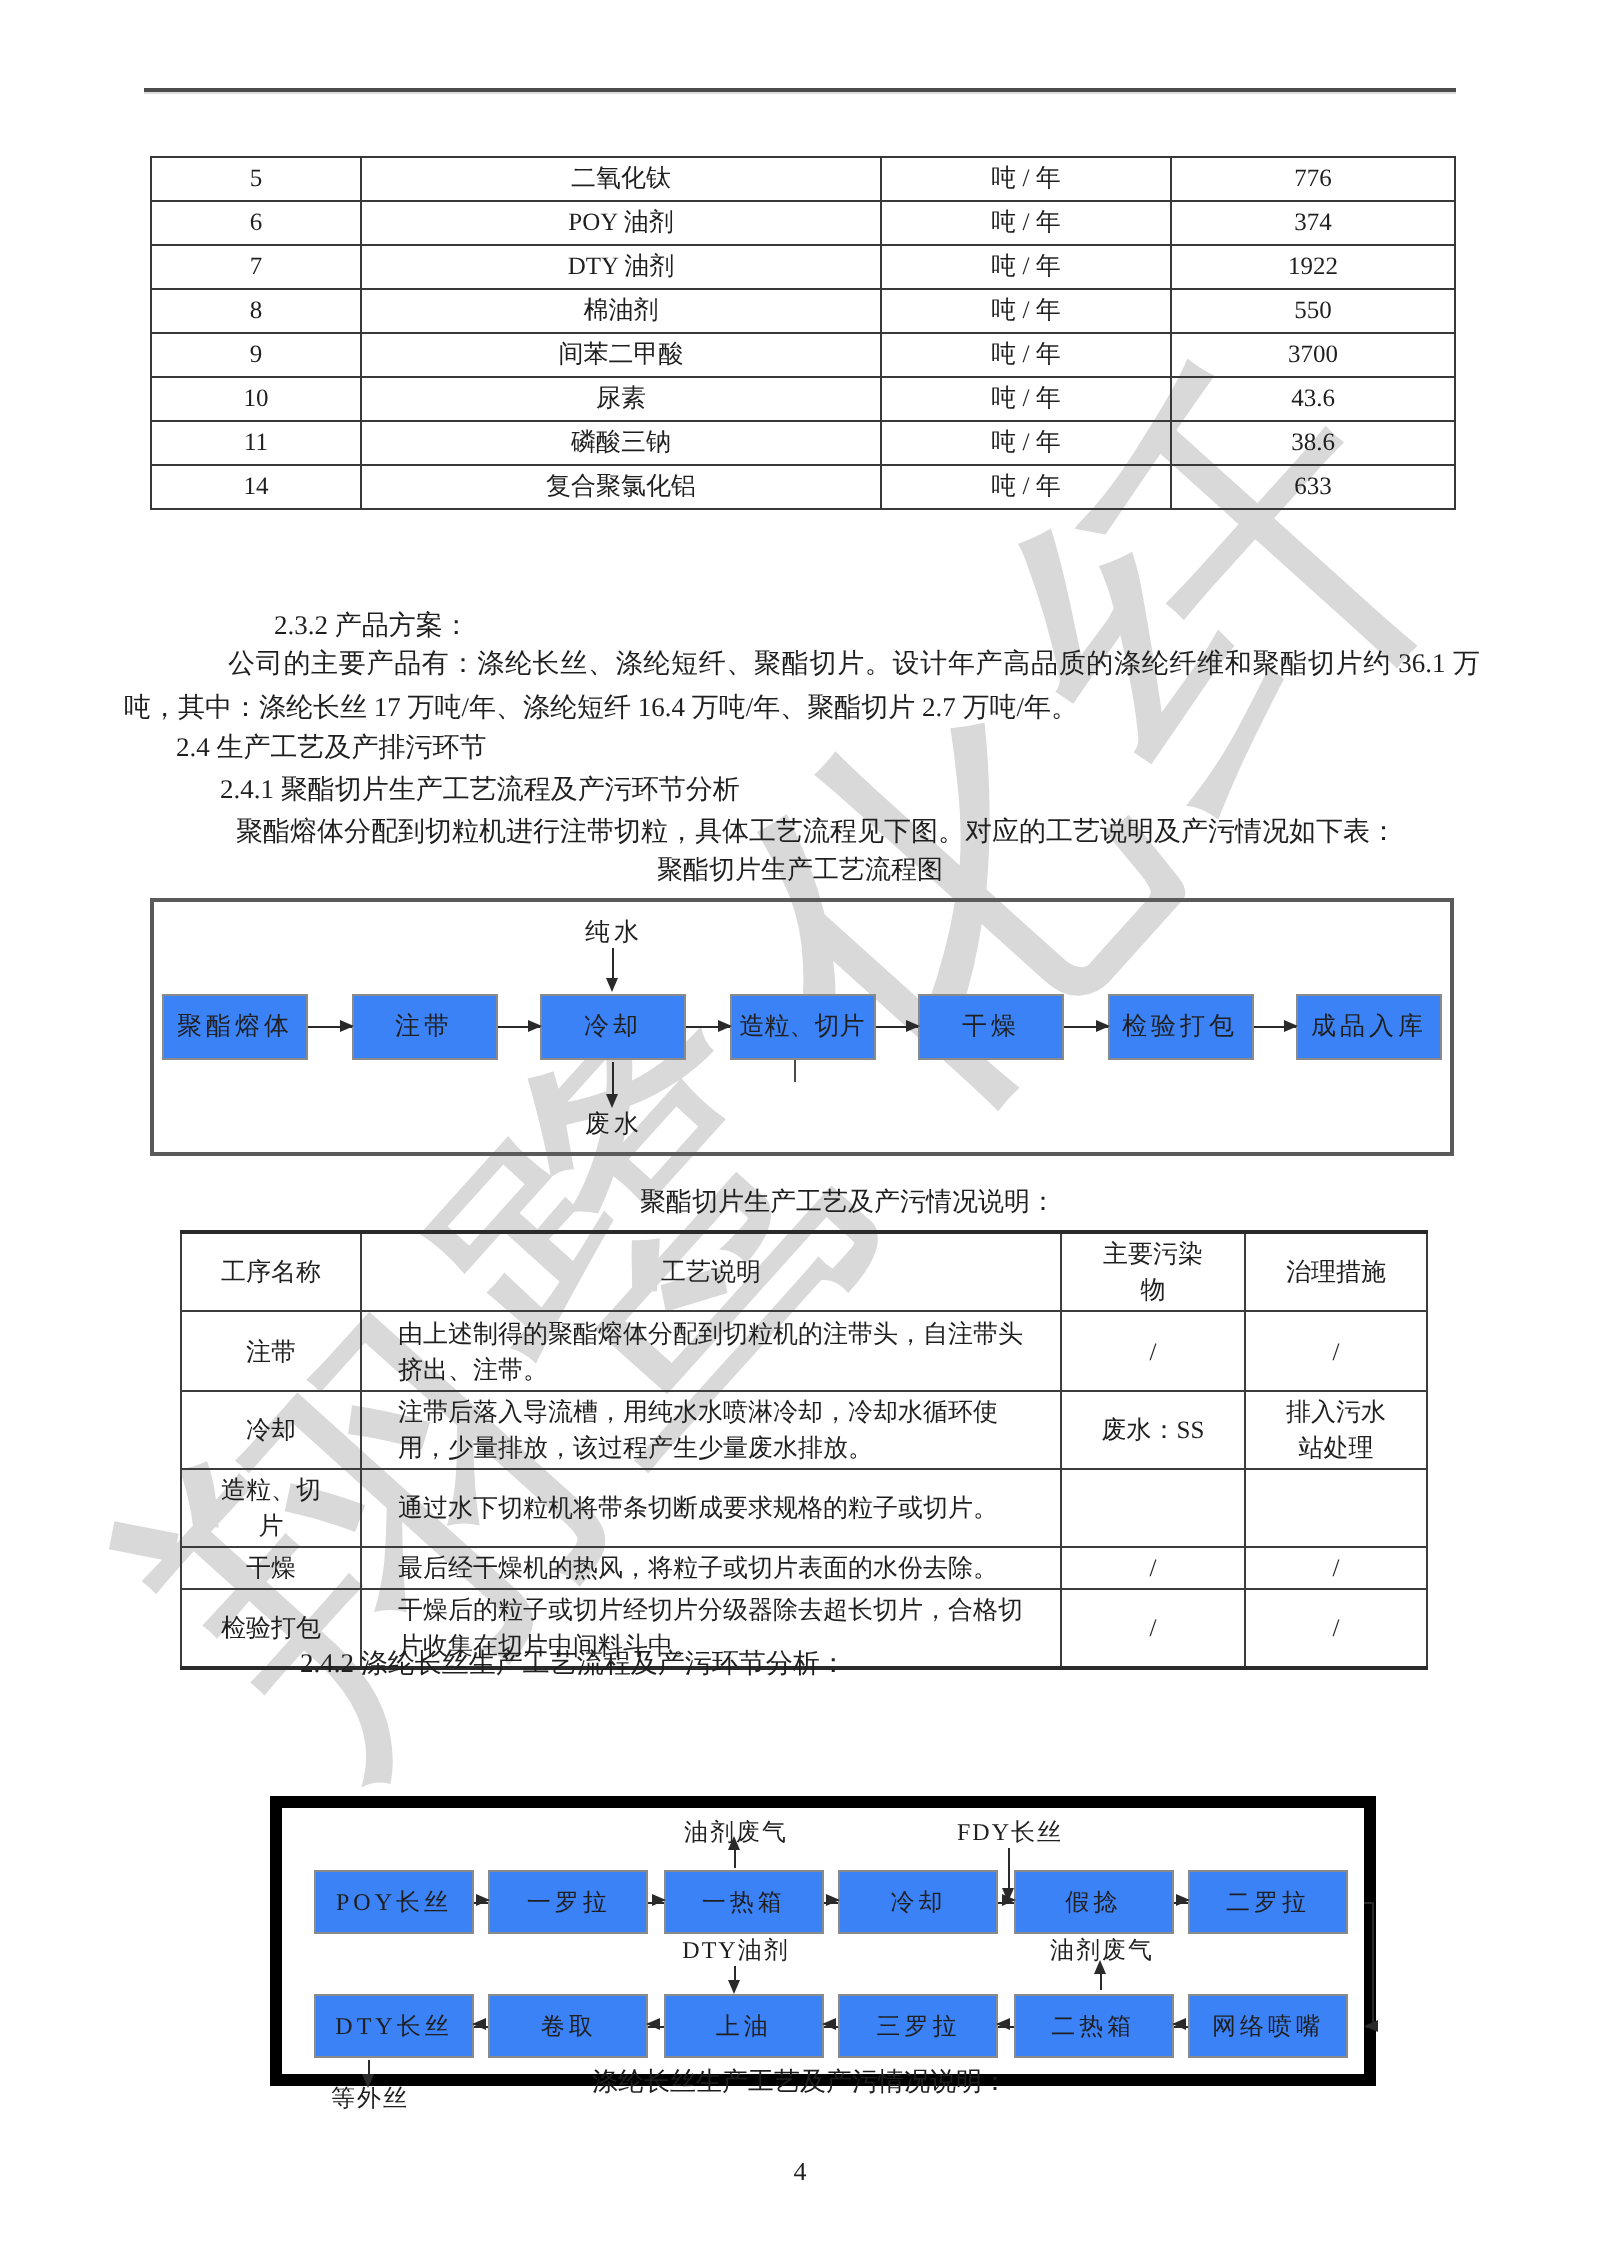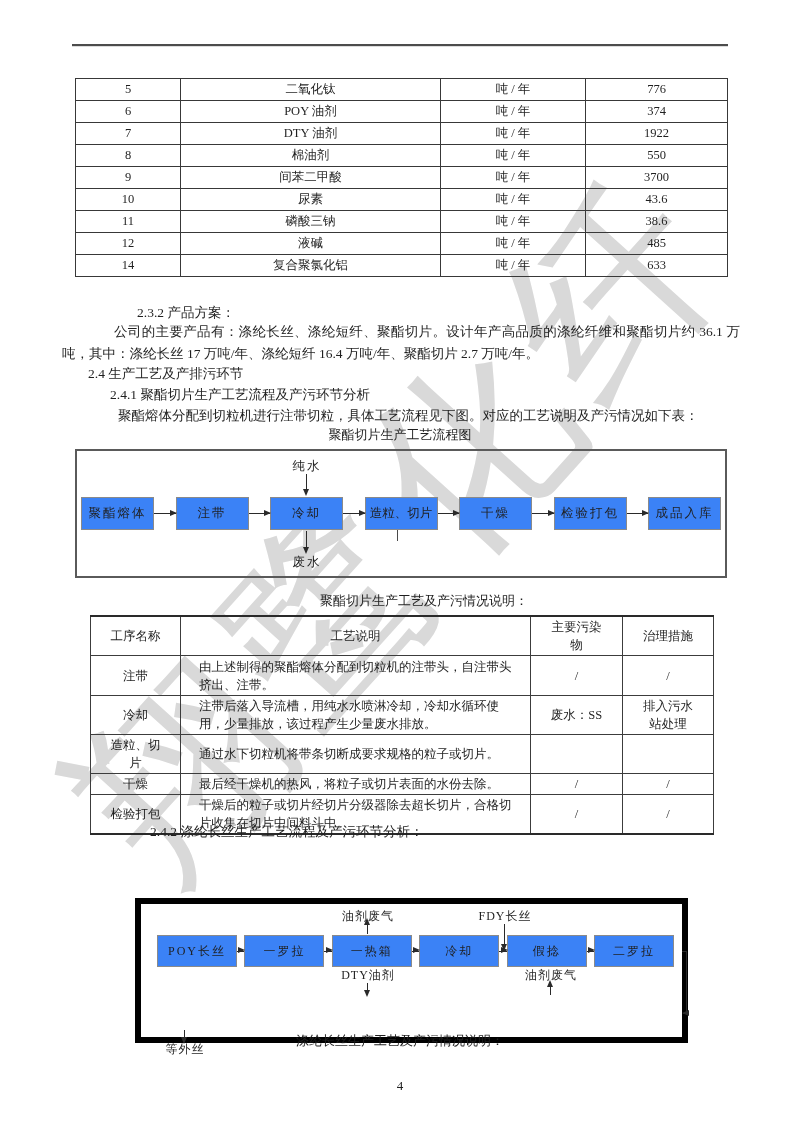--- a/index.html
+++ b/index.html
@@ -128,26 +128,20 @@
           <td>吨 / 年</td>
           <td>43.6</td>
         </tr>
         <tr>
           <td>11</td>
           <td>磷酸三钠</td>
           <td>吨 / 年</td>
           <td>38.6</td>
         </tr>
         <tr>
-          <td>12</td>
-          <td>液碱</td>
-          <td>吨 / 年</td>
-          <td>485</td>
-        </tr>
-        <tr>
           <td>14</td>
           <td>复合聚氯化铝</td>
           <td>吨 / 年</td>
           <td>633</td>
         </tr>
       </tbody>
     </table>
 
     <div class="tline" style="left:110px;top:303px;margin-left:27px;">2.3.2 产品方案：</div>
     <div class="para" style="left:62px;top:321px;width:678px;text-indent:52px;">公司的主要产品有：涤纶长丝、涤纶短纤、聚酯切片。设计年产高品质的涤纶纤维和聚酯切片约 36.1 万吨，其中：涤纶长丝 17 万吨/年、涤纶短纤 16.4 万吨/年、聚酯切片 2.7 万吨/年。</div>
@@ -247,20 +241,33 @@
         <div class="fbox">假捻</div>
         <div class="har"></div>
         <div class="fbox">二罗拉</div>
       </div>
 
       <div class="vlabel" style="left:177px;top:63px;width:100px;">DTY油剂</div>
       <div class="vad" style="left:226px;top:79px;height:8px;"></div>
       <div class="vlabel" style="left:360px;top:63px;width:100px;">油剂废气</div>
       <div class="vau" style="left:409px;top:82px;height:9px;"></div>
 
+      <div class="flow2-row botrow">
+        <div class="fbox">DTY长丝</div>
+        <div class="harl"></div>
+        <div class="fbox">卷取</div>
+        <div class="harl"></div>
+        <div class="fbox">上油</div>
+        <div class="harl"></div>
+        <div class="fbox">三罗拉</div>
+        <div class="harl"></div>
+        <div class="fbox">二热箱</div>
+        <div class="harl"></div>
+        <div class="fbox">网络喷嘴</div>
+      </div>
 
       <div class="conn-h1"></div>
       <div class="conn-v"></div>
       <div class="conn-h2"></div>
 
       <div class="vad" style="left:43px;top:126px;height:8px;"></div>
       <div class="vlabel" style="left:8px;top:137px;width:72px;">等外丝</div>
     </div>
 
     <div class="centered" style="top:1032px;">涤纶长丝生产工艺及产污情况说明：</div>

